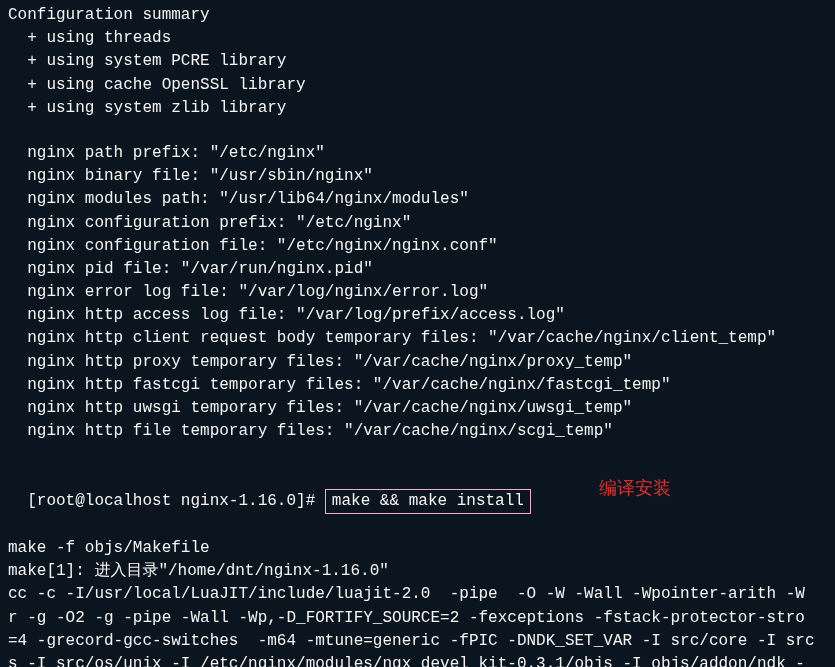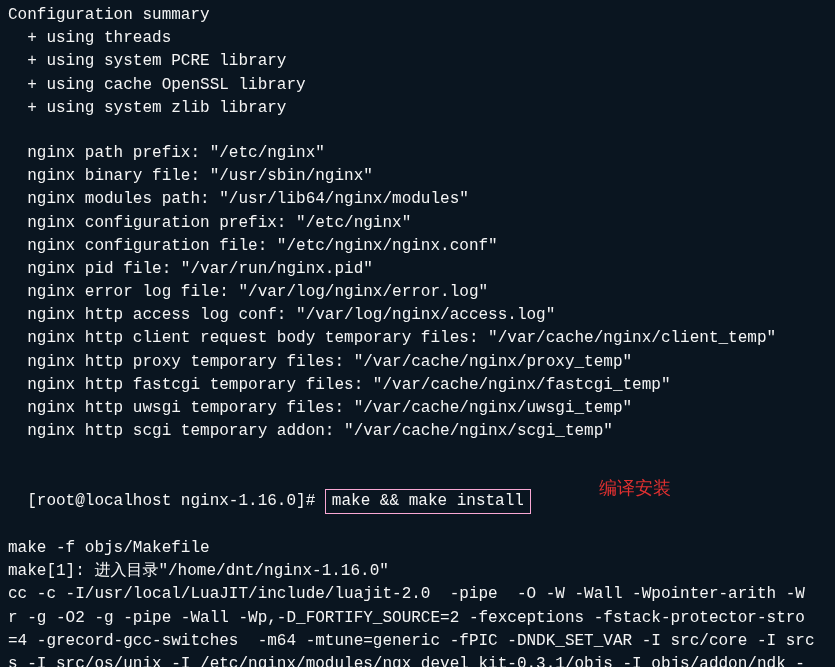--- a/index.html
+++ b/index.html
@@ -43,26 +43,26 @@
 <div class="line">  + using cache OpenSSL library</div>
 <div class="line">  + using system zlib library</div>
 <div class="spacer"></div>
 <div class="line">  nginx path prefix: "/etc/nginx"</div>
 <div class="line">  nginx binary file: "/usr/sbin/nginx"</div>
 <div class="line">  nginx modules path: "/usr/lib64/nginx/modules"</div>
 <div class="line">  nginx configuration prefix: "/etc/nginx"</div>
 <div class="line">  nginx configuration file: "/etc/nginx/nginx.conf"</div>
 <div class="line">  nginx pid file: "/var/run/nginx.pid"</div>
 <div class="line">  nginx error log file: "/var/log/nginx/error.log"</div>
-<div class="line">  nginx http access log conf: "/var/log/nginx/access.log"</div>
+<div class="line">  nginx http access log file: "/var/log/prefix/access.log"</div>
 <div class="line">  nginx http client request body temporary files: "/var/cache/nginx/client_temp"</div>
 <div class="line">  nginx http proxy temporary files: "/var/cache/nginx/proxy_temp"</div>
 <div class="line">  nginx http fastcgi temporary files: "/var/cache/nginx/fastcgi_temp"</div>
 <div class="line">  nginx http uwsgi temporary files: "/var/cache/nginx/uwsgi_temp"</div>
-<div class="line">  nginx http scgi temporary addon: "/var/cache/nginx/scgi_temp"</div>
+<div class="line">  nginx http file temporary files: "/var/cache/nginx/scgi_temp"</div>
 <div class="spacer"></div>
 <div class="line cmd-row">
   <span>[root@localhost nginx-1.16.0]# </span><span class="boxed"><span>make &amp;&amp; make install</span></span>
   <span class="anno red-text">编译安装</span>
 </div>
 <div class="line">make -f objs/Makefile</div>
 <div class="line">make[1]: 进入目录"/home/dnt/nginx-1.16.0"</div>
 <div class="line">cc -c -I/usr/local/LuaJIT/include/luajit-2.0  -pipe  -O -W -Wall -Wpointer-arith -W</div>
 <div class="line">r -g -O2 -g -pipe -Wall -Wp,-D_FORTIFY_SOURCE=2 -fexceptions -fstack-protector-stro</div>
 <div class="line">=4 -grecord-gcc-switches  -m64 -mtune=generic -fPIC -DNDK_SET_VAR -I src/core -I src</div>

